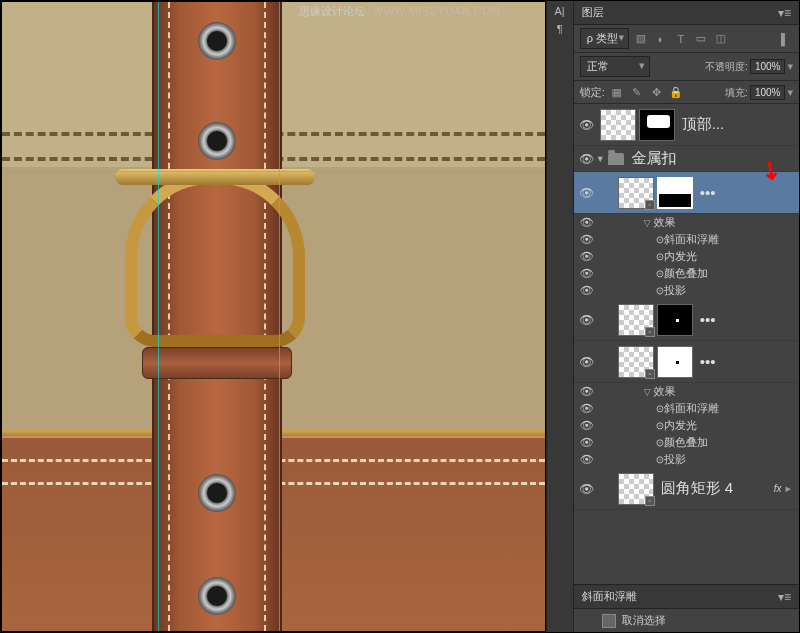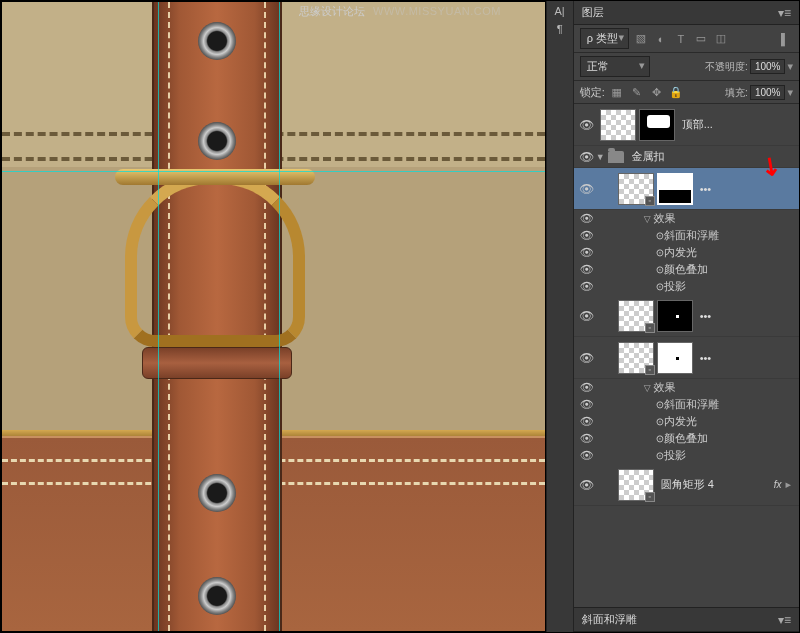--- a/index.html
+++ b/index.html
@@ -24,21 +24,21 @@
 .lock-row .opacity-control{margin-left:auto}
 .layers-list{flex:1;overflow-y:auto;background:#424242}
 .layer-row{display:flex;align-items:center;padding:2px 4px;border-bottom:1px solid #3a3a3a;min-height:22px}
 .layer-row.tall{min-height:42px}
 .layer-row.selected{background:#5a7aa0}
 .vis{width:18px;text-align:center;font-size:12px;color:#ccc}
 .indent{display:inline-block}
 .thumb{width:36px;height:32px;border:1px solid #666;background:#fff;margin-right:3px;position:relative;flex-shrink:0}
 .thumb.checker{background:repeating-conic-gradient(#ccc 0% 25%,#fff 0% 50%) 0 0/10px 10px}
 .thumb-badge{position:absolute;bottom:-2px;right:-2px;width:10px;height:10px;background:#555;border:1px solid #888;font-size:7px;text-align:center;line-height:8px}
-.layer-name{color:#ddd;font-size:11px;margin-left:4px;white-space:nowrap;overflow:hidden}
+.layer-name{color:#ddd;font-size:15px;margin-left:4px;white-space:nowrap;overflow:hidden}
 .fx-badge{margin-left:auto;color:#ccc;font-size:10px;font-style:italic;padding-right:4px}
 .folder-row{display:flex;align-items:center;padding:3px 4px;border-bottom:1px solid #3a3a3a}
 .folder-icon{width:16px;height:12px;background:#888;border-radius:2px 2px 0 0;margin-right:4px;position:relative}
 .folder-icon::before{content:"";position:absolute;top:-3px;left:0;width:7px;height:3px;background:#888;border-radius:2px 2px 0 0}
 .effect-row{display:flex;align-items:center;padding:1px 4px;font-size:10px;color:#ccc}
 .effect-row .vis{font-size:11px}
 .toggle-arrow{color:#aaa;margin-right:3px;font-size:9px}
 .history-header{background:#383838;border-top:1px solid #222;border-bottom:1px solid #222;padding:4px 8px;display:flex;align-items:center;justify-content:space-between}
 .history-content{padding:2px 0}
 .history-row{display:flex;align-items:center;padding:2px 8px;gap:6px;font-size:10px;color:#bbb}
@@ -229,15 +229,22 @@
           <span class="layer-name">圆角矩形 4</span>
           <span class="fx-badge">fx</span>
           <span style="color:#999;padding-right:4px">▸</span>
         </div>
       </div>
 
       <div class="history-header">
         <span class="panel-title">斜面和浮雕</span>
         <span class="panel-menu">▾≡</span>
       </div>
+      <div class="history-content">
+        <div class="history-row">
+          <span class="indent" style="width:14px"></span>
+          <div class="history-icon"></div>
+          <span>取消选择</span>
+        </div>
+      </div>
     </div>
   </div>
 </div>
 
 </body></html>

